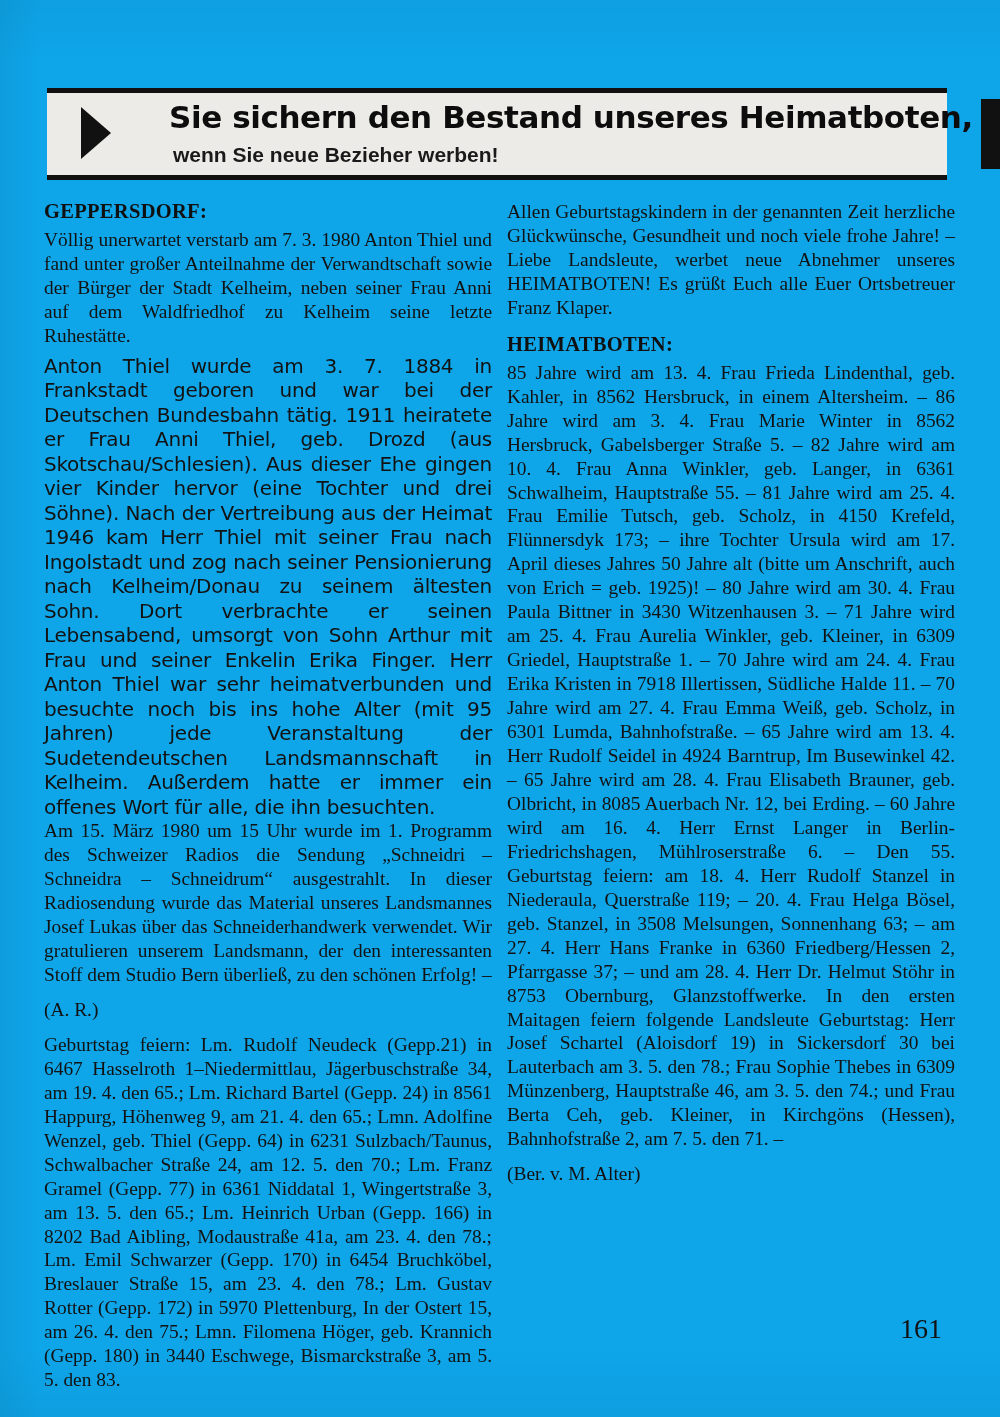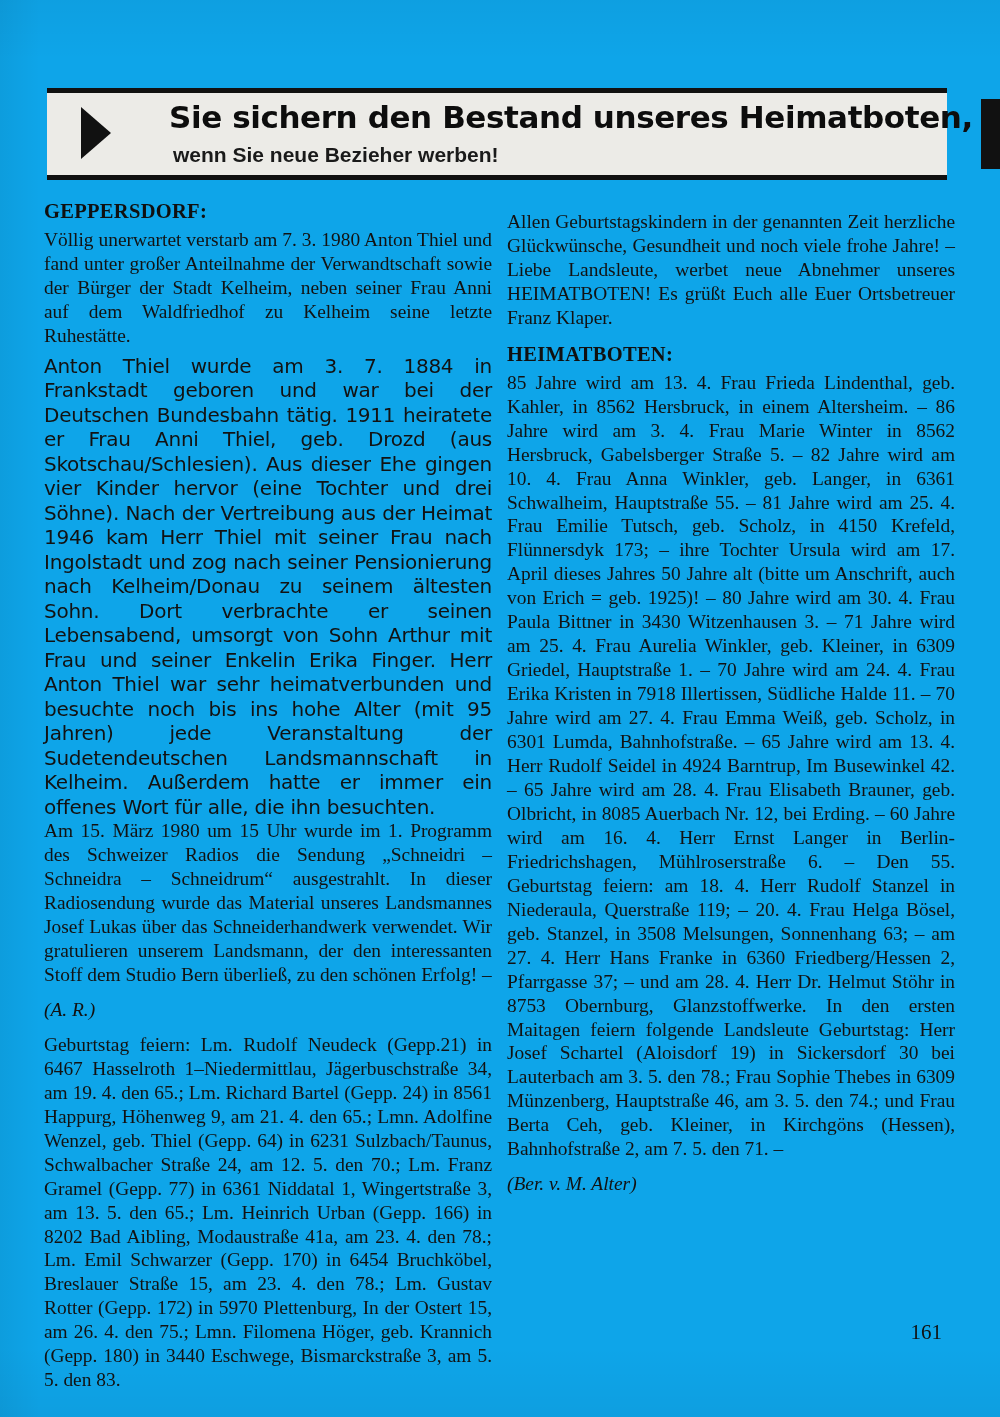--- a/index.html
+++ b/index.html
@@ -122,33 +122,33 @@
   }
   p.small {
     font-family: "DejaVu Sans", sans-serif;
     font-size: 20px;
     line-height: 1.225;
     text-align: justify;
     margin: 6px 0 0 0;
     letter-spacing: -0.25px;
   }
   p.body + p.body { margin-top: 11px; }
-  .rightalign { text-align: right; font-style: italic; }
+  .rightalign { text-align: right; }
   b { font-weight: normal; }
   .spaced { margin-top: 12px; }
 
   .page-num {
     position: absolute;
     right: 58px;
     bottom: 72px;
-    font-size: 21px;
+    font-size: 28px;
     font-family: "Liberation Serif", serif;
   }
 
-  .col-right p.body.first { margin-top: 10px; }
+  .col-right p.body.first { margin-top: 0; }
 </style>
 </head>
 <body>
 
 <div class="page">
   <div class="paper-tint"></div>
 
   <div class="banner">
     <div class="banner-inner">
       <div class="banner-arrow"></div>

